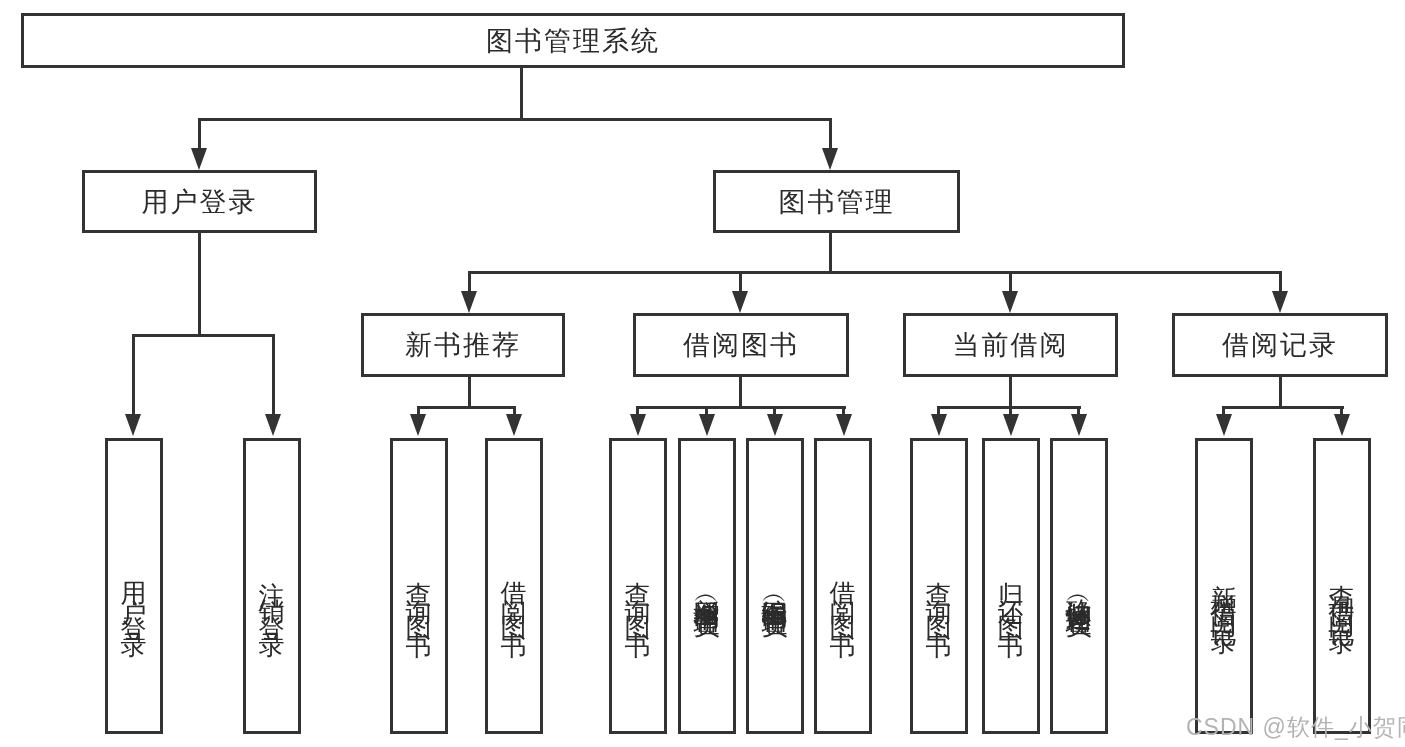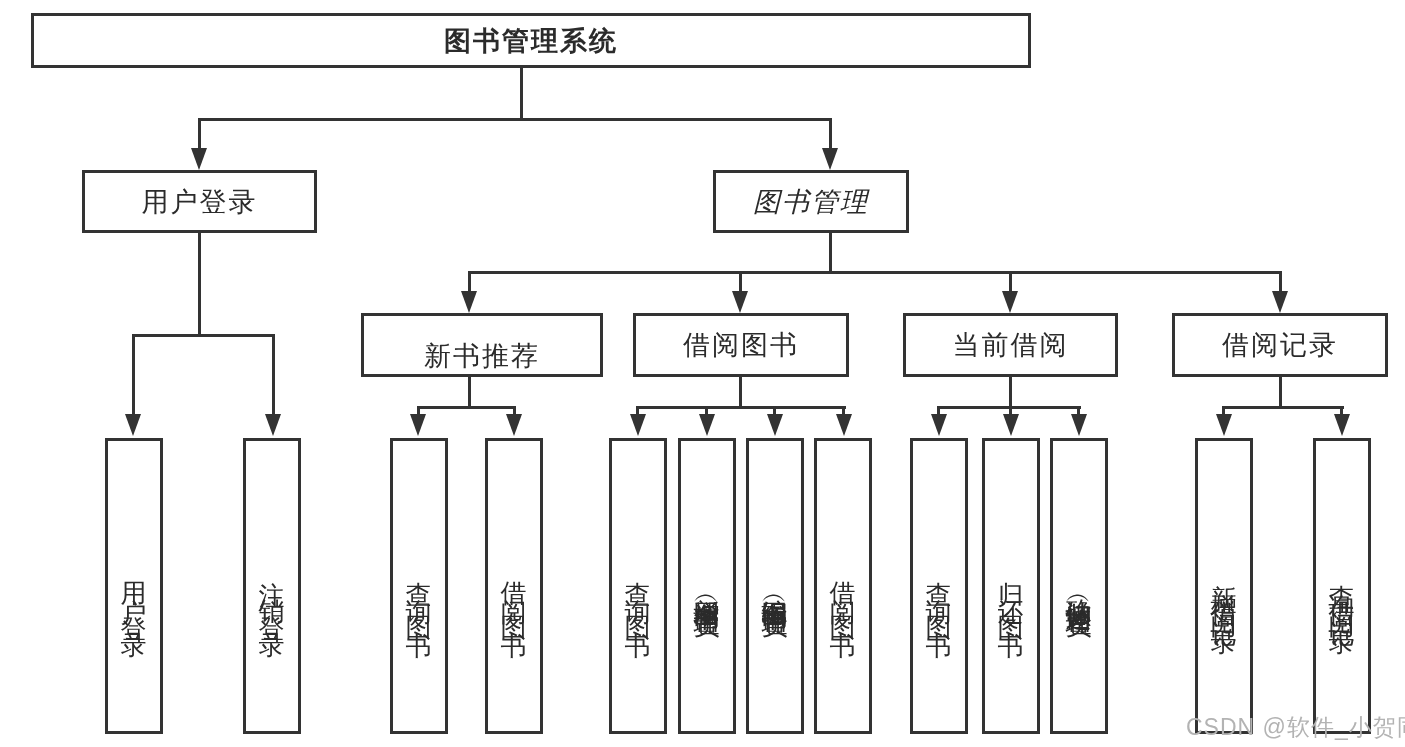--- a/index.html
+++ b/index.html
@@ -63,32 +63,32 @@
     color: #b3b3b3;
     letter-spacing: 1px;
     white-space: nowrap;
   }
 </style>
 </head>
 <body>
 
 <div class="canvas">
 
-  <div class="box" style="left:31px; top:13px; width:1000px; height:55px;font-weight:bold;">
+  <div class="box" style="left:21px; top:13px; width:1104px; height:55px;">
     <span class="hlabel">图书管理系统</span>
   </div>
 
   <div class="box" style="left:82px; top:170px; width:235px; height:63px;">
     <span class="hlabel">用户登录</span>
   </div>
-  <div class="box" style="left:713px; top:170px; width:196px; height:63px;font-style:italic;">
+  <div class="box" style="left:713px; top:170px; width:247px; height:63px;">
     <span class="hlabel">图书管理</span>
   </div>
 
-  <div class="box" style="left:361px; top:313px; width:242px; height:64px;align-items:flex-end;">
+  <div class="box" style="left:361px; top:313px; width:204px; height:64px;">
     <span class="hlabel">新书推荐</span>
   </div>
   <div class="box" style="left:633px; top:313px; width:216px; height:64px;">
     <span class="hlabel">借阅图书</span>
   </div>
   <div class="box" style="left:903px; top:313px; width:215px; height:64px;">
     <span class="hlabel">当前借阅</span>
   </div>
   <div class="box" style="left:1172px; top:313px; width:216px; height:64px;">
     <span class="hlabel">借阅记录</span>

